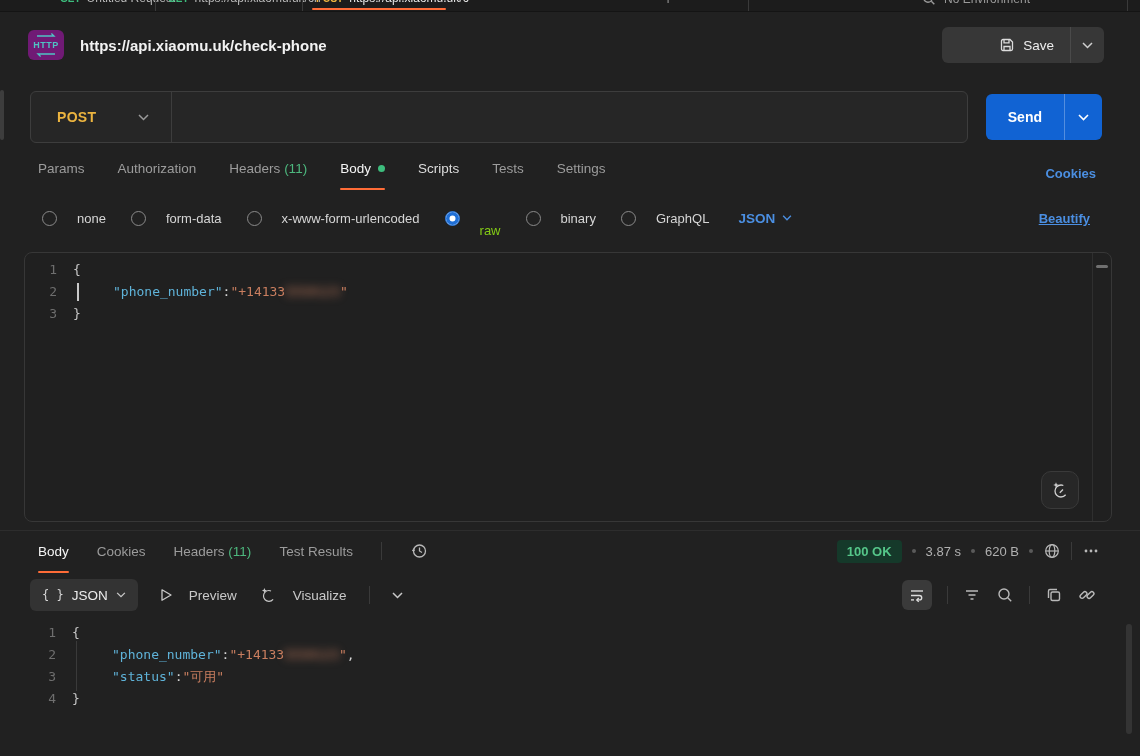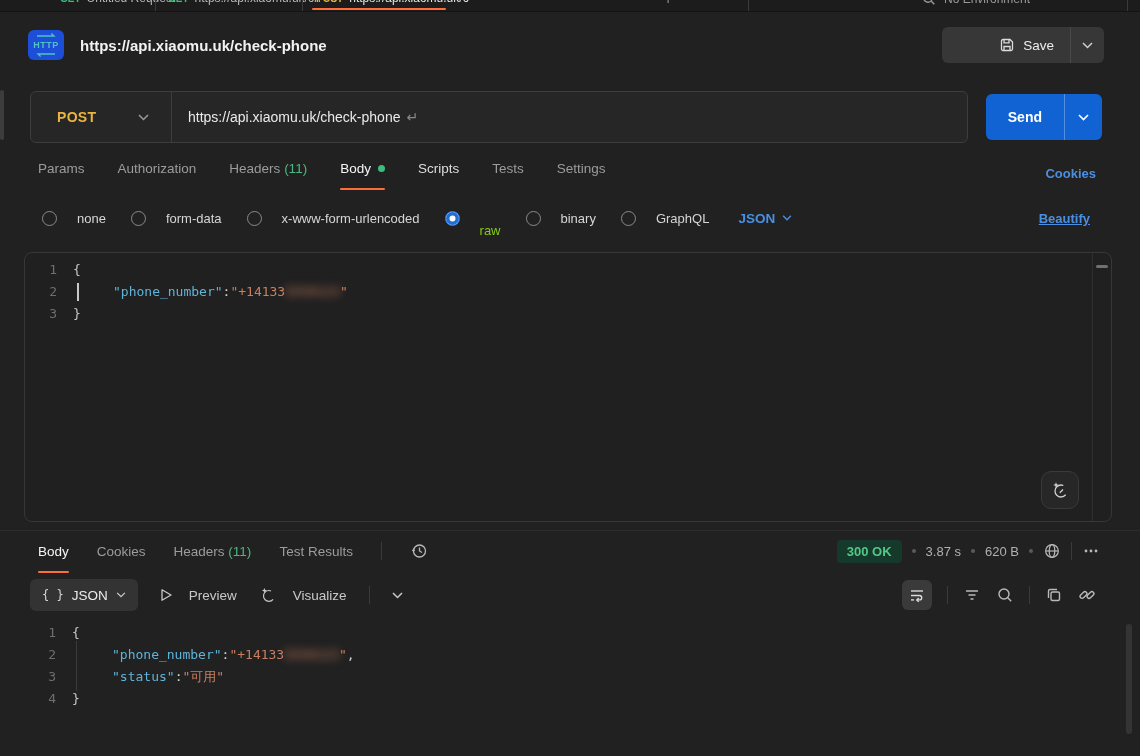--- a/index.html
+++ b/index.html
@@ -12,21 +12,21 @@
   
   .topbar { position:absolute; top:0; left:0; right:0; height:12px; background:#1c1c1c; border-bottom:1px solid #141414; overflow:hidden; }
   .tb-item { position:absolute; top:-9px; white-space:nowrap; font-size:12px; color:#b9b9b9; }
   .tb-method { font-size:10px; font-weight:bold; margin-right:6px; }
   .m-get { color:#3dbd7d; } .m-post { color:#ecb43f; }
   .tb-div { position:absolute; top:0; width:1px; height:12px; background:#3a3a3a; }
   .tb-underline { position:absolute; height:2px; bottom:1px; background:#ff6c37; border-radius:2px; }
   .tb-env { position:absolute; top:-8px; left:922px; display:flex; gap:8px; color:#9a9a9a; font-size:12px; align-items:center; }
   
   .req-header { position:absolute; top:13px; left:0; right:0; height:64px; display:flex; align-items:center; padding:0 36px 0 28px; }
-  .http-icon { width:36px; height:30px; background:#1d4ed8; border-radius:6px; display:flex; align-items:center; justify-content:center; position:relative; margin-right:16px; flex:none; }
+  .http-icon { width:36px; height:30px; background:#701a75; border-radius:6px; display:flex; align-items:center; justify-content:center; position:relative; margin-right:16px; flex:none; }
   .http-icon span { color:#4fc3c3; font-size:9px; font-weight:bold; letter-spacing:.5px; }
   .http-icon svg { position:absolute; stroke:#4fc3c3; }
   .req-title { font-size:15px; font-weight:bold; color:#f2f2f2; }
   .save-group { margin-left:auto; display:flex; height:36px; background:#373737; border-radius:6px; overflow:hidden;padding-left:41px; }
   .save-main { display:flex; align-items:center; gap:8px; padding:0 16px; color:#ededed; font-size:13.5px; cursor:pointer; }
   .save-caret { width:34px; display:flex; align-items:center; justify-content:center; border-left:1px solid #4a4a4a; cursor:pointer; }
   
   .url-row { position:absolute; top:78px; left:0; right:0; height:66px; }
   .url-box { position:absolute; left:30px; top:13px; width:938px; height:52px; background:#262626; border:1px solid #3d3d3d; border-radius:6px; display:flex; align-items:center; }
   .method-sel { width:140px; display:flex; align-items:center; justify-content:space-between; padding:0 22px 0 26px; height:100%; cursor:pointer; }
@@ -150,23 +150,20 @@
 
   <div class="url-row">
     <div class="url-box">
       <div class="method-sel">
         <span class="method-label">POST</span>
         <svg class="ic" width="11" height="7" viewBox="0 0 11 7" fill="none" stroke="#9a9a9a" stroke-width="1.5">
             <path d="M1 1l4.5 4.5L10 1"></path>
           </svg>
       </div>
       <div class="url-divider"></div>
-      <div class="url-text">
-        <span>https://api.xiaomu.uk/check-phone</span><span class="url-hint">↵</span>
-      </div>
     </div>
     <div class="send-group">
       <div class="send-main">Send</div>
       <div class="send-caret">
         <svg class="ic" width="11" height="7" viewBox="0 0 11 7" fill="none" stroke="#fff" stroke-width="1.6">
             <path d="M1 1l4.5 4.5L10 1"></path>
           </svg>
       </div>
     </div>
   </div>
@@ -261,21 +258,21 @@
     <div class="icon-btn">
       <svg class="ic" width="18" height="18" viewBox="0 0 18 18" fill="none" stroke="#b9b9b9" stroke-width="1.3">
         <circle cx="9.5" cy="9" r="6"></circle>
         <path d="M9.5 5.5V9l2.5 1.5"></path>
         <path d="M3.5 9c0-1 .3-2 .8-2.9M2.2 8l1.3 1 1.2-1.2" stroke-width="1.1"></path>
       </svg>
     </div>
   </div>
 
   <div class="resp-right">
-    <span class="status-badge">300 OK</span>
+    <span class="status-badge">100 OK</span>
     <span class="meta-dot"></span>
     <span class="meta-txt">3.87 s</span>
     <span class="meta-dot"></span>
     <span class="meta-txt">620 B</span>
     <span class="meta-dot"></span>
     <span class="icon-btn">
       <svg class="ic" width="18" height="18" viewBox="0 0 18 18" fill="none" stroke="#b9b9b9" stroke-width="1.2">
         <circle cx="9" cy="9" r="6.3"></circle>
           <ellipse cx="9" cy="9" rx="2.8" ry="6.3"></ellipse>
           <path d="M2.7 9h12.6"></path>

